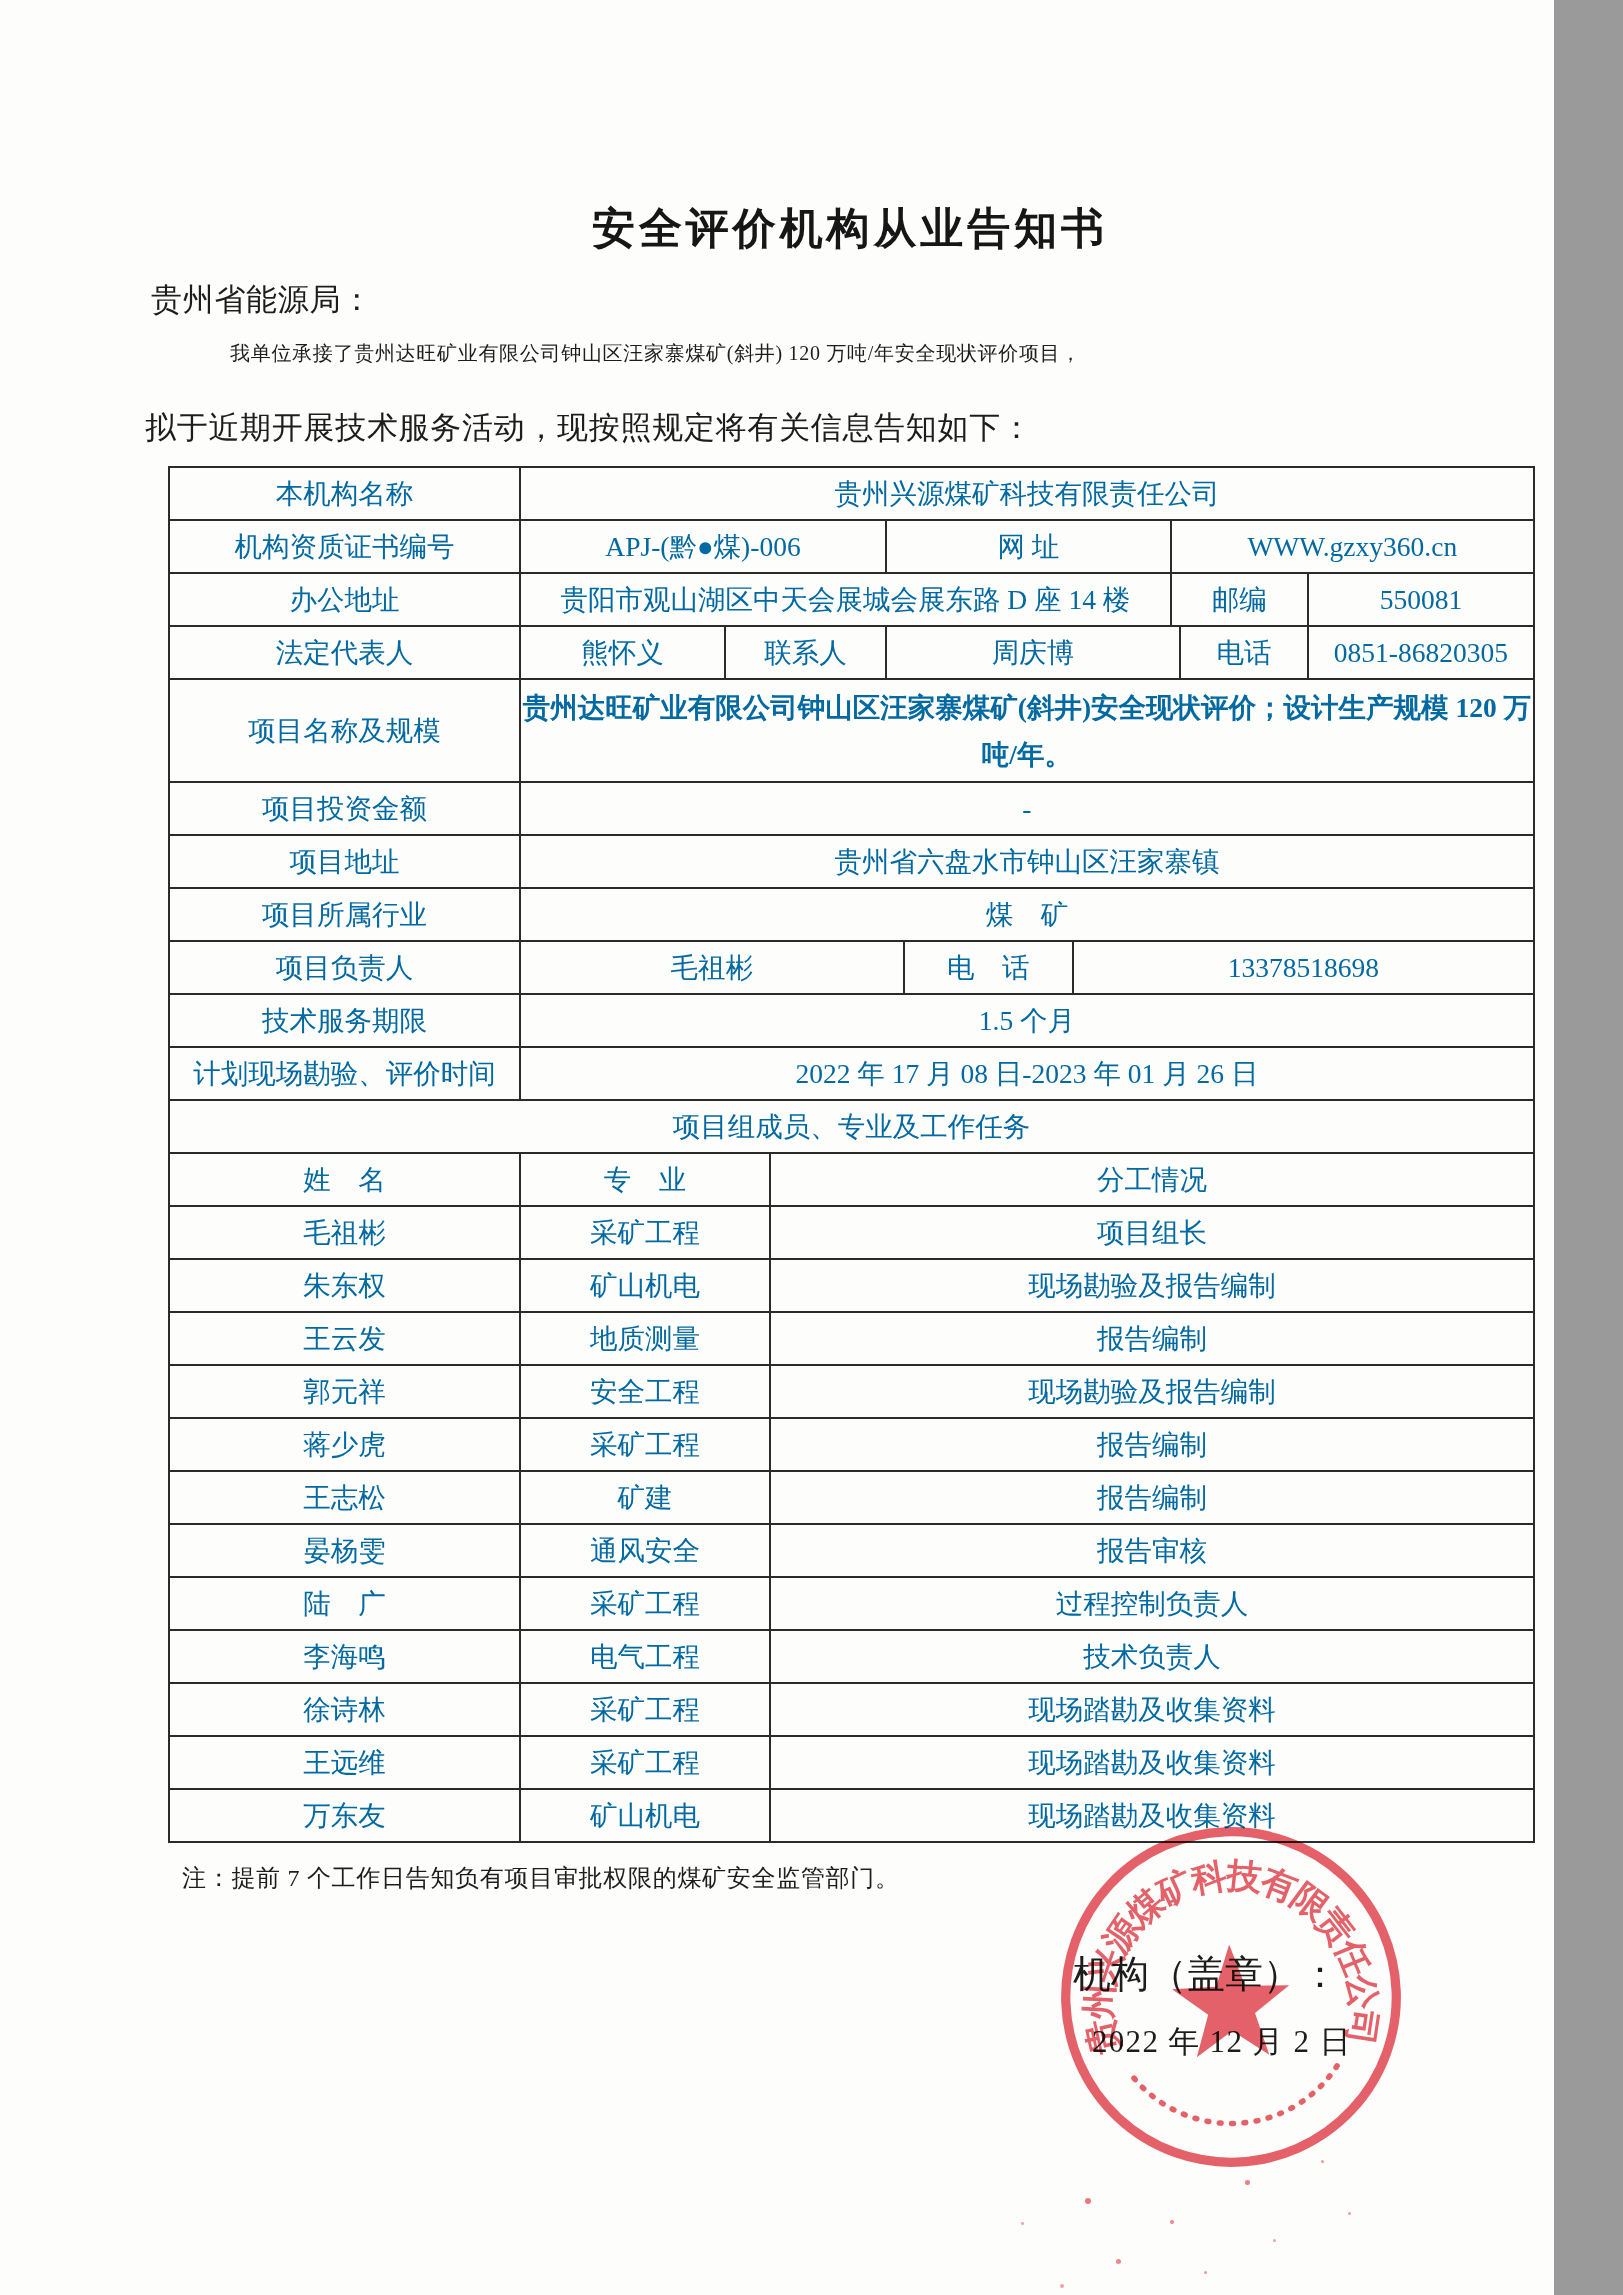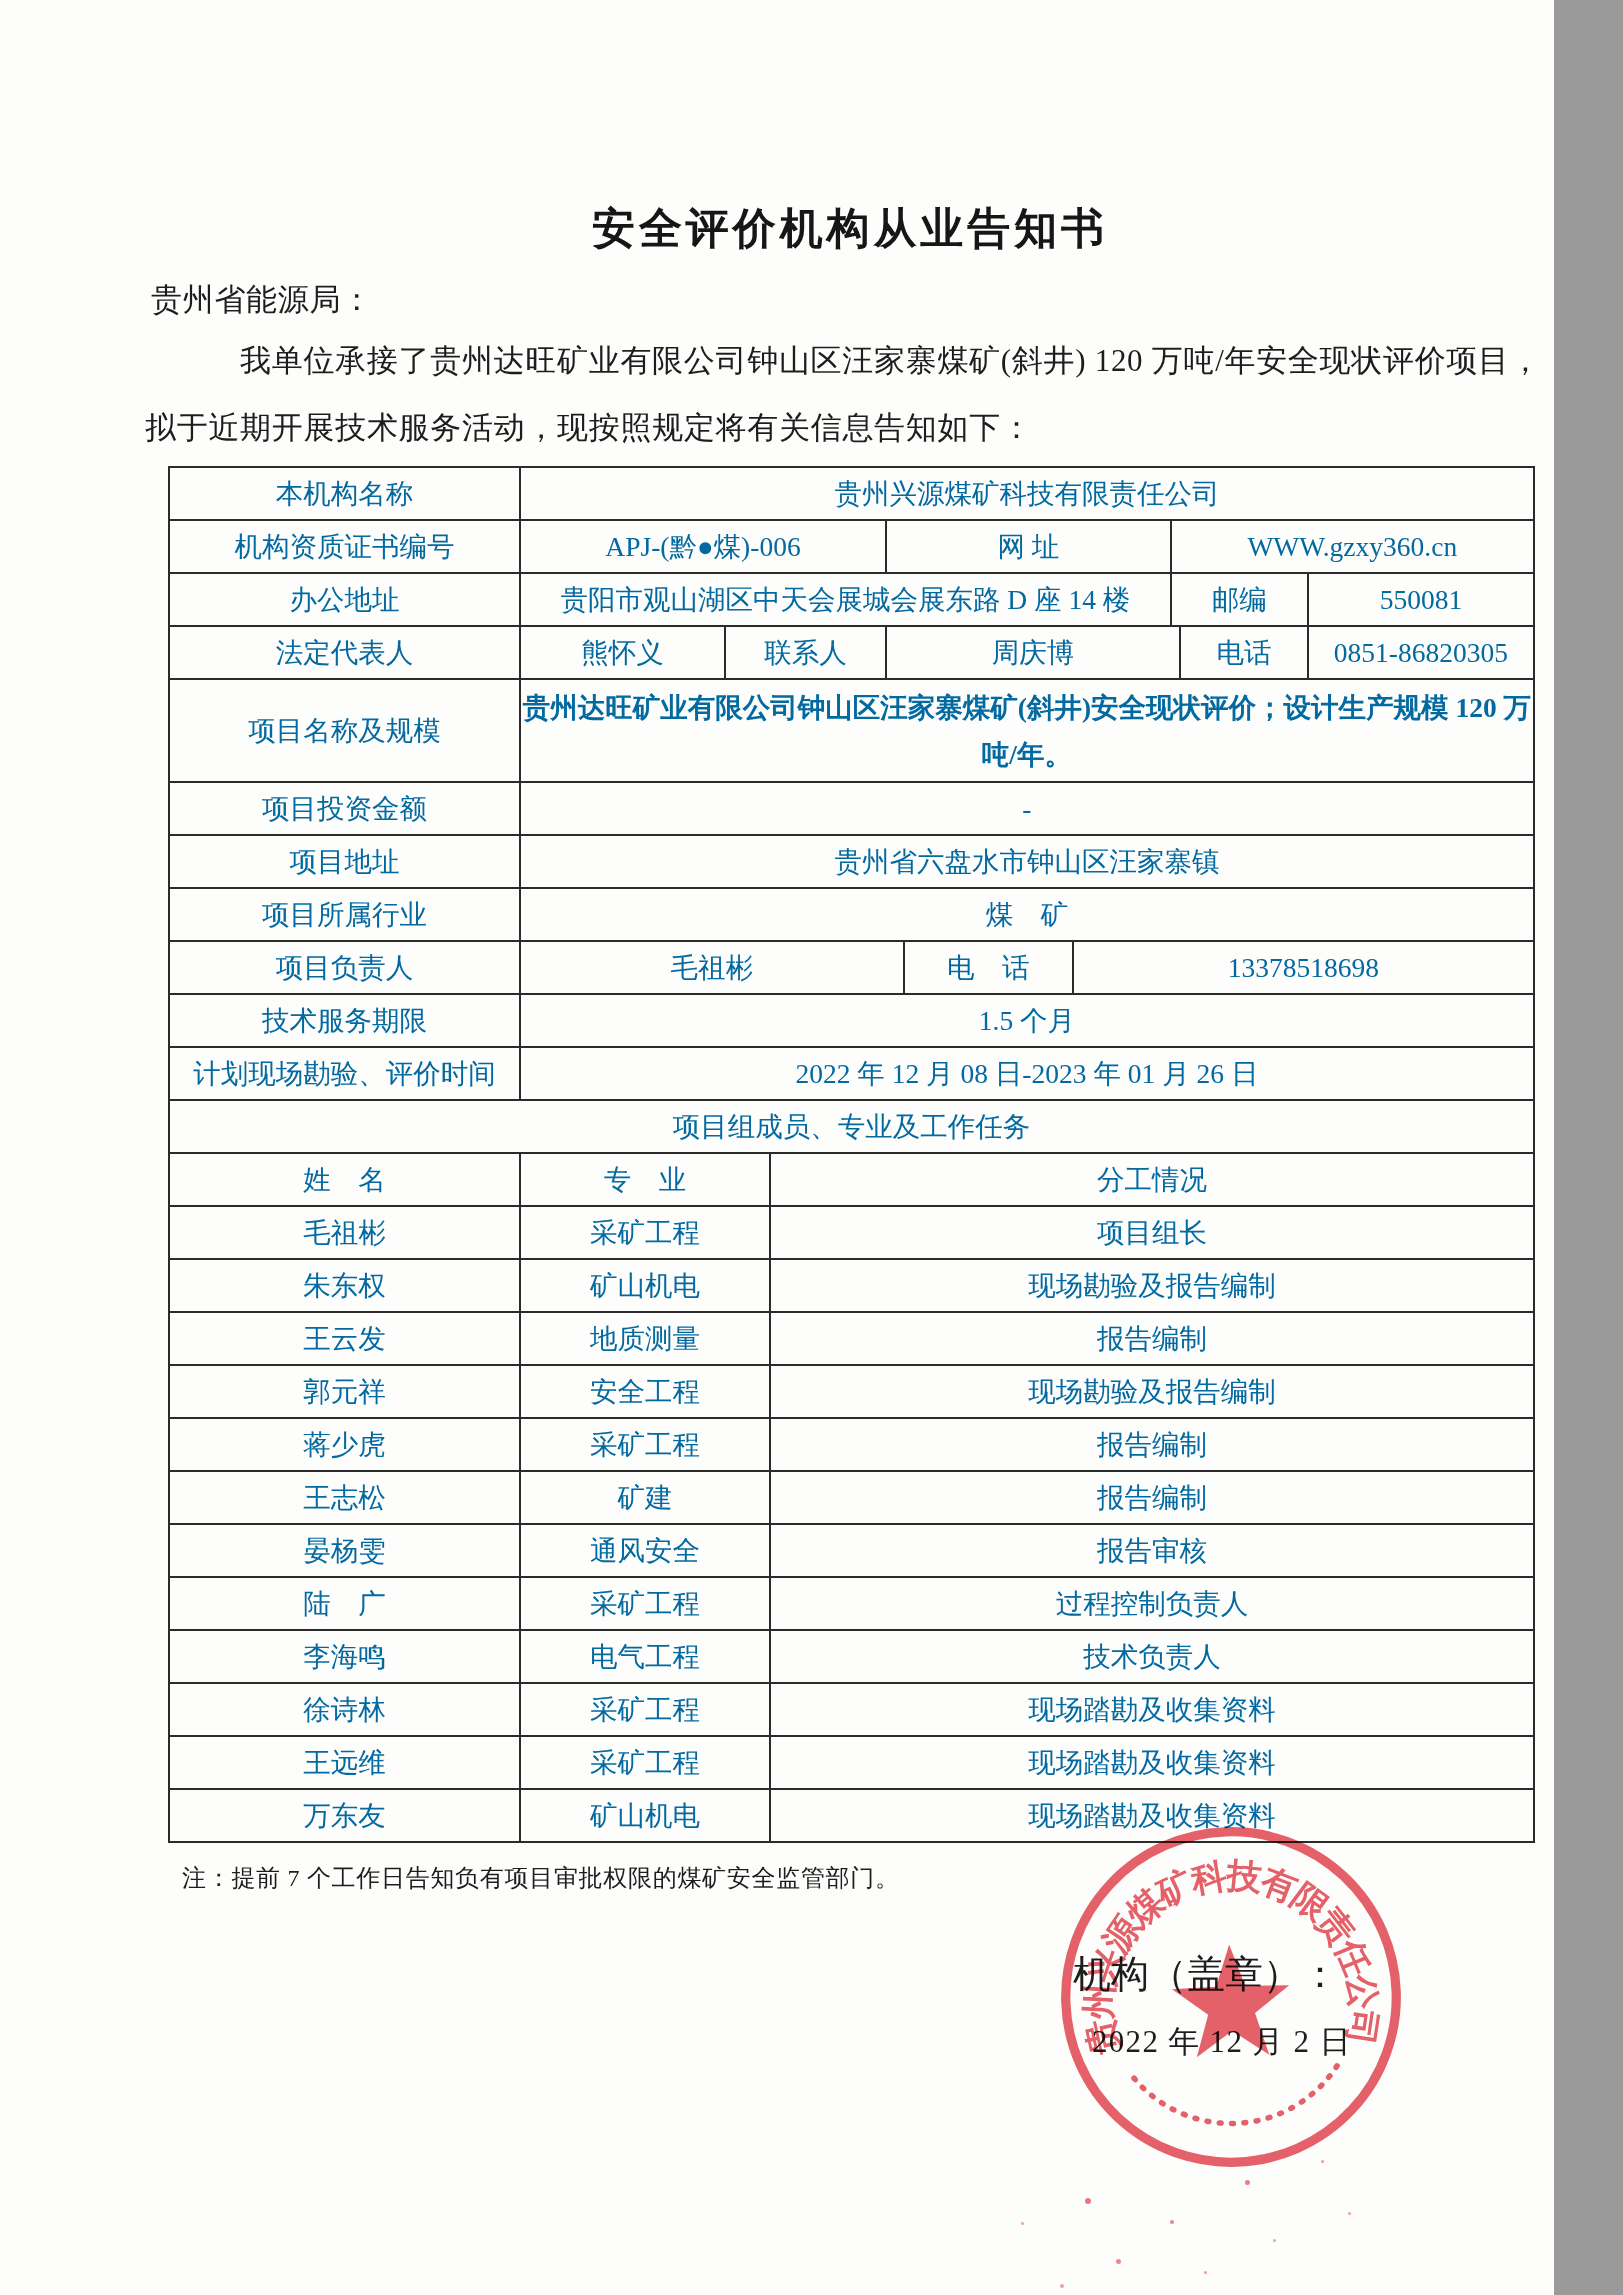--- a/index.html
+++ b/index.html
@@ -12,21 +12,21 @@
     overflow:hidden;
   }
   .abs{position:absolute;white-space:nowrap;}
   .doc-title{
     left:168px;top:200px;width:1364px;
     text-align:center;
     font-size:43px;font-weight:bold;letter-spacing:3.9px;
     color:#161616;
   }
   .addressee{left:151px;top:279px;font-size:31px;letter-spacing:0.7px;}
-  .para-line1{left:240px;top:340px;font-size:31px;letter-spacing:0.7px;}
+  .para-line1{left:230px;top:340px;font-size:20px;letter-spacing:0.7px;}
   .para-line2{left:145px;top:407px;font-size:31px;letter-spacing:0.7px;}
 
   table.info{
     position:absolute;left:168px;top:466px;width:1364px;
     border-collapse:collapse;table-layout:fixed;
     font-size:27.5px;color:#0369a1;
   }
   table.info td{
     border:2px solid #2b2b2b;
     padding:0;
@@ -121,21 +121,21 @@
       <td colspan="4">毛祖彬</td>
       <td>电　话</td>
       <td colspan="4">13378518698</td>
     </tr>
     <tr>
       <td>技术服务期限</td>
       <td colspan="9">1.5 个月</td>
     </tr>
     <tr>
       <td>计划现场勘验、评价时间</td>
-      <td colspan="9">2022 年 12 月 08 日-2023 年 01 月 26 日</td>
+      <td colspan="9">2022 年 17 月 08 日-2023 年 01 月 26 日</td>
     </tr>
     <tr>
       <td colspan="10">项目组成员、专业及工作任务</td>
     </tr>
     <tr>
       <td>姓　名</td>
       <td colspan="2">专　业</td>
       <td colspan="7">分工情况</td>
     </tr>
     <tr>

